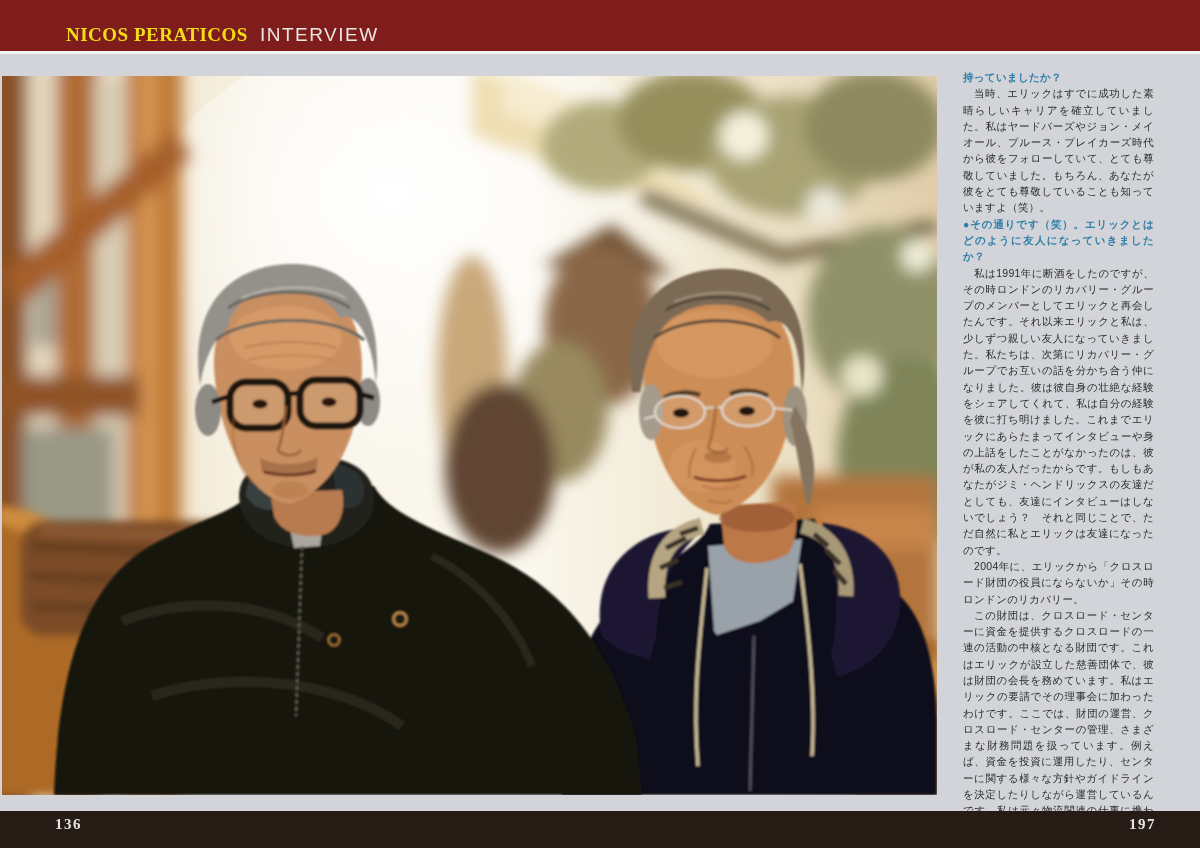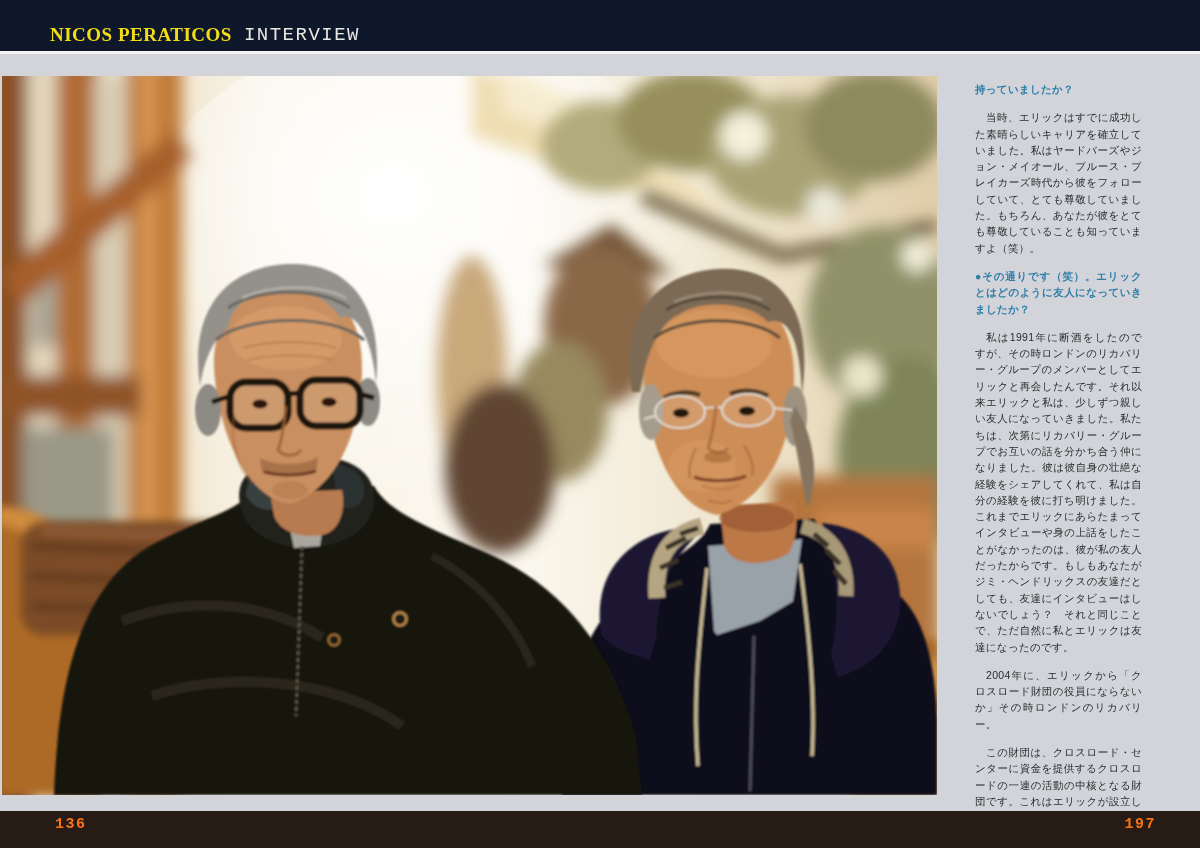--- a/index.html
+++ b/index.html
@@ -4,58 +4,58 @@
 <style>
   html,body{margin:0;padding:0;background:#ffffff;}
   .page{
     position:relative;width:1200px;height:848px;overflow:hidden;
     font-family:"Liberation Sans","DejaVu Sans",sans-serif;
     background:#d2d4d9;
   }
   
   .header-bar{
     position:absolute;left:0;top:0;width:1200px;height:54px;
-    background:#0f172a;border-bottom:3px solid #f2f3f2;
+    background:#7f1d1d;border-bottom:3px solid #f2f3f2;
     box-sizing:border-box;display:flex;align-items:flex-end;
-    padding:0 0 5px 50px;
+    padding:0 0 5px 66px;
   }
   .header-artist{
     font-family:"Liberation Serif","DejaVu Serif",serif;
     font-weight:bold;font-size:19px;letter-spacing:.5px;color:#f2dc13;
   }
   .header-section{
-    font-family:Liberation Mono, monospace;
+    font-family:Liberation Sans, sans-serif;
     font-weight:normal;font-size:19px;letter-spacing:1.5px;color:#e9e7e2;
     margin-left:12px;
   }
   
   .band{position:absolute;left:0;top:57px;width:1200px;height:754px;background:#d2d4d9;}
   .photo{
     position:absolute;left:2px;top:19px;width:935px;height:719px;margin:0;
     overflow:hidden;background:#f6f1e2;
   }
   .photo svg{display:block;}
   
   .column{
     position:absolute;left:963px;top:12px;width:191px;
     font-size:10.5px;line-height:16.3px;letter-spacing:.3px;
     text-align:justify;color:#2a2b2e;
   }
-  .column p{margin:12px;}
+  .column p{margin:0;}
   .column p.q{color:#2e7ea8;font-weight:bold;}
   .column p.a{text-indent:11px;}
   
   .footer-bar{
     position:absolute;left:0;top:811px;width:1200px;height:37px;
     background:#261b15;
   }
   .pagenum{
     position:absolute;top:5px;
-    font-family:Liberation Mono, monospace;
-    font-weight:bold;font-size:15px;letter-spacing:1.5px;color:#f97316;
+    font-family:Liberation Serif, serif;
+    font-weight:bold;font-size:15px;letter-spacing:1.5px;color:#e5e5e5;
   }
   .pagenum.left{left:55px;}
   .pagenum.right{right:44px;}
 </style>
 </head>
 <body>
 
 <div class="page">
 
   <header class="header-bar">

